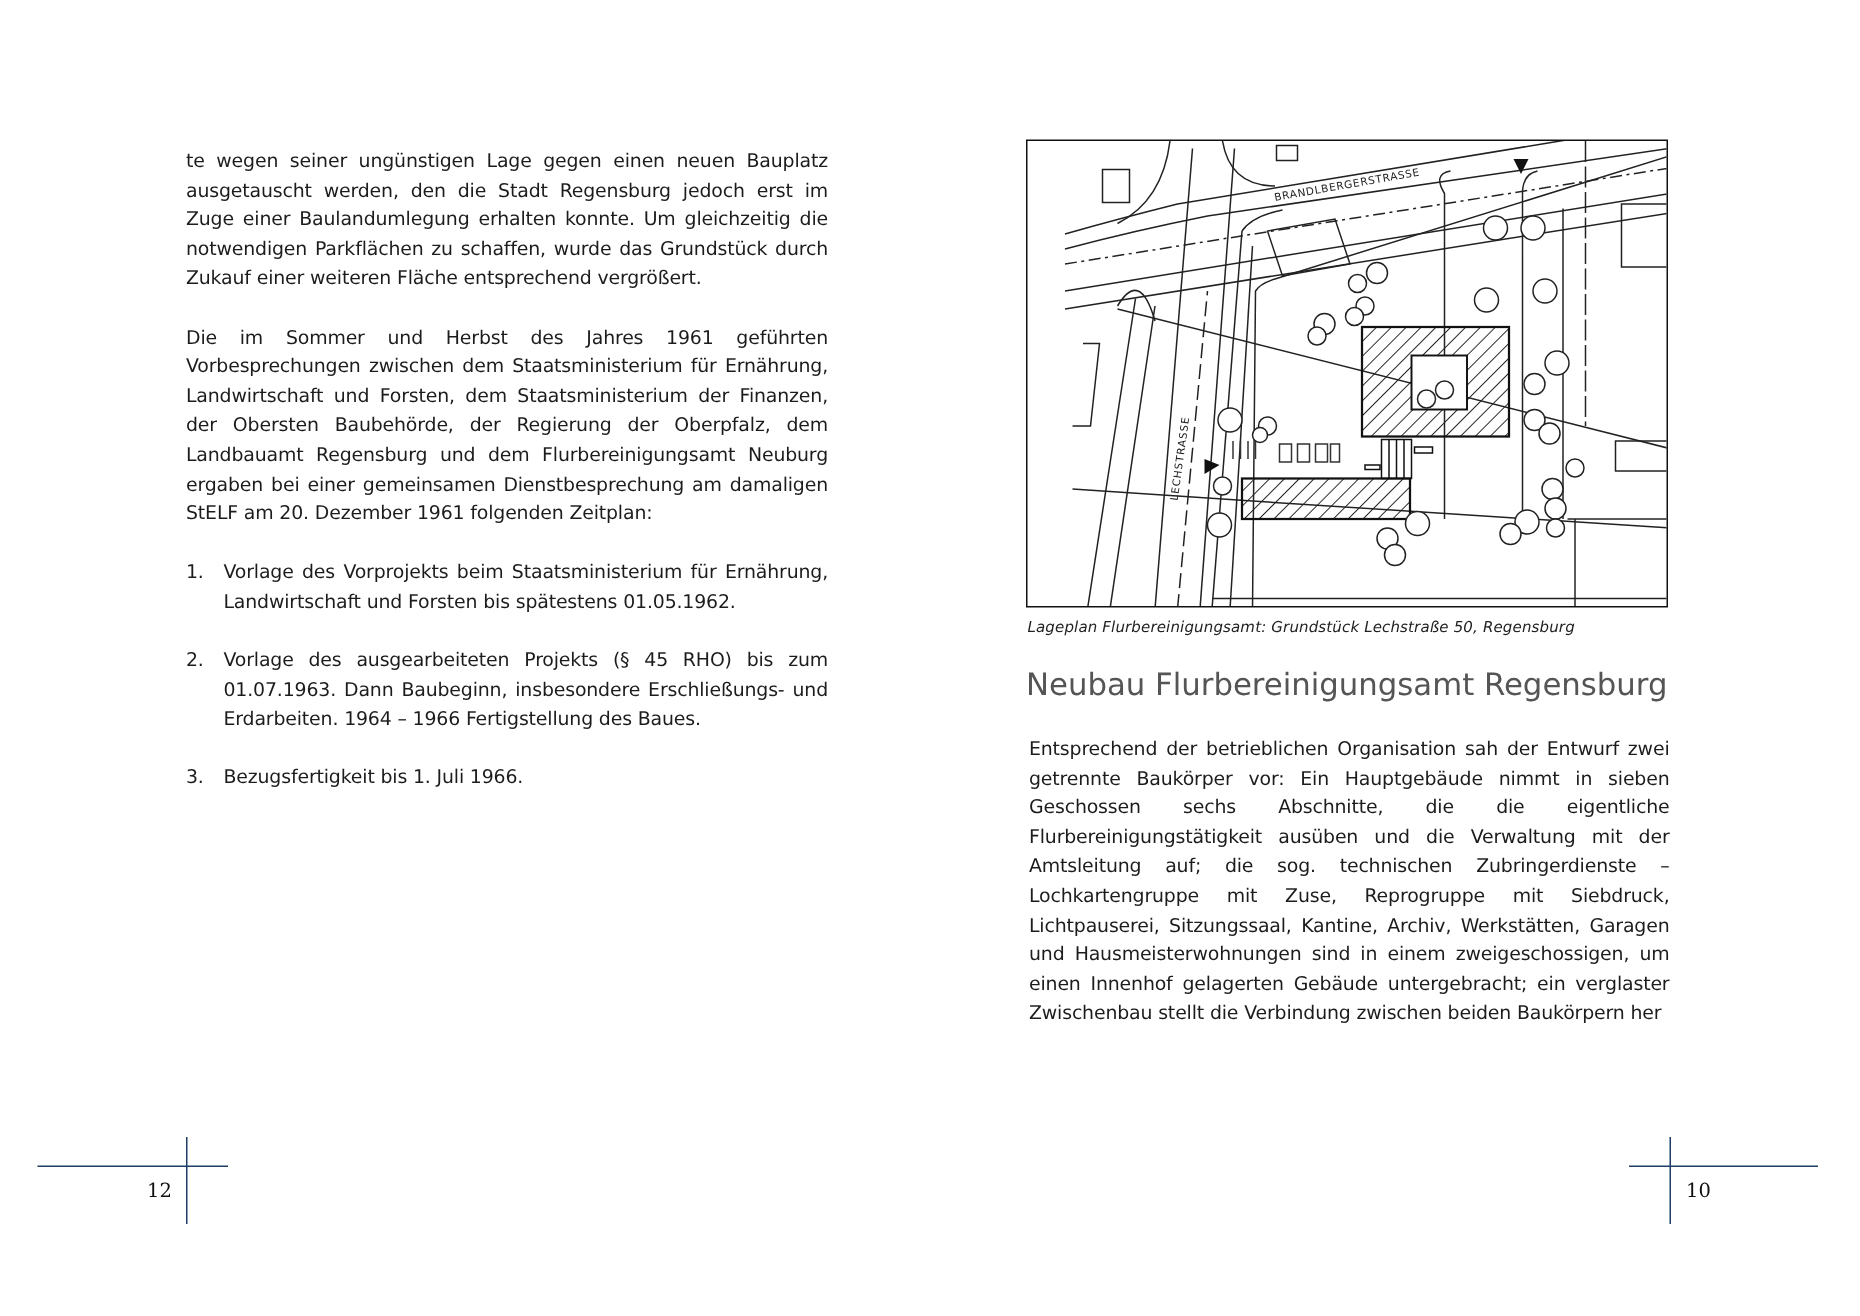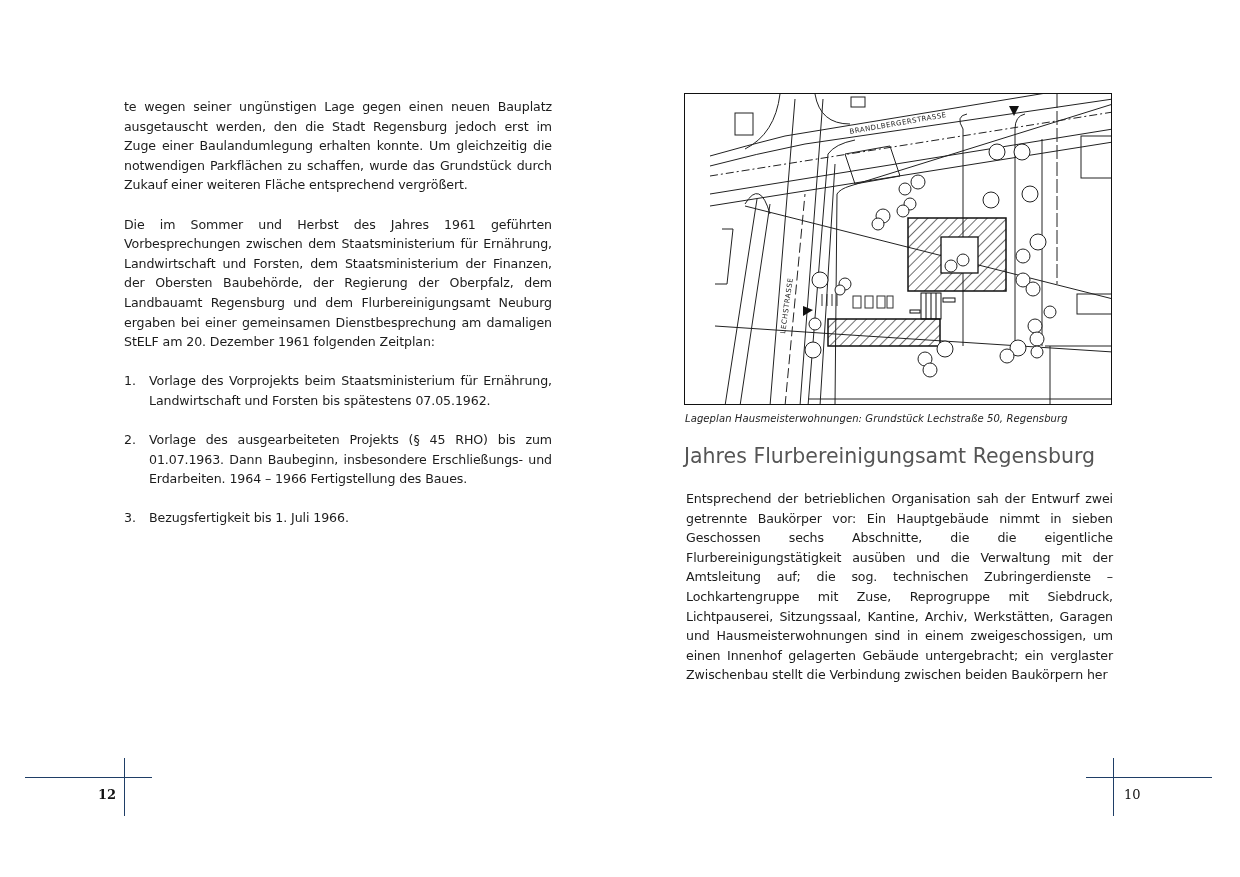--- a/index.html
+++ b/index.html
@@ -37,36 +37,36 @@
 </head>
 <body>
 
 <div class="page page-left">
   <div class="col-left">
     <p>te wegen seiner ungünstigen Lage gegen einen neuen Bauplatz ausgetauscht werden, den die Stadt Regensburg jedoch erst im Zuge einer Baulandumlegung erhalten konnte. Um gleichzeitig die notwendigen Parkflächen zu schaffen, wurde das Grundstück durch Zukauf einer weiteren Fläche entsprechend vergrößert.</p>
     <p>Die im Sommer und Herbst des Jahres 1961 geführten Vorbesprechungen zwischen dem Staatsministerium für Ernährung, Landwirtschaft und Forsten, dem Staatsministerium der Finanzen, der Obersten Baubehörde, der Regierung der Oberpfalz, dem Landbauamt Regensburg und dem Flurbereinigungsamt Neuburg ergaben bei einer gemeinsamen Dienstbesprechung am damaligen StELF am 20. Dezember 1961 folgenden Zeitplan:</p>
     <ol class="list">
       <li>
         <span class="num">1.</span>
-        <span>Vorlage des Vorprojekts beim Staatsministerium für Ernährung, Landwirtschaft und Forsten bis spätestens 07.05.1962.</span>
+        <span>Vorlage des Vorprojekts beim Staatsministerium für Ernährung, Landwirtschaft und Forsten bis spätestens 01.05.1962.</span>
       </li>
       <li>
         <span class="num">2.</span>
         <span>Vorlage des ausgearbeiteten Projekts (§ 45 RHO) bis zum 01.07.1963. Dann Baubeginn, insbesondere Erschließungs- und Erdarbeiten. 1964 – 1966 Fertigstellung des Baues.</span>
       </li>
       <li>
         <span class="num">3.</span>
         <span>Bezugsfertigkeit bis 1. Juli 1966.</span>
       </li>
     </ol>
   </div>
 
   <div class="crop-h" style="left:25px; top:777px; width:127px;"></div>
   <div class="crop-v" style="left:124px; top:758px; height:58px;"></div>
-  <div class="page-num" style="left:98px;font-weight:bold;">12</div>
+  <div class="page-num" style="left:98px;">12</div>
 </div>
 
 <div class="page page-right">
   <div class="figure">
     <svg width="428" height="312" viewBox="0 0 428 312">
       <defs>
         <pattern id="hatch" patternUnits="userSpaceOnUse" width="7" height="7" patternTransform="rotate(45)">
           <line x1="0" y1="0" x2="0" y2="7" stroke="#222" stroke-width="1.3"></line>
         </pattern>
       </defs>
@@ -169,22 +169,22 @@
           <circle cx="128" cy="256" r="8"></circle>
       </g>
 
       <path d="M324 12 L334 12 L329 22 Z" fill="#111"></path>
       <path d="M118 212 L128 216 L118 222 Z" fill="#111"></path>
 
       <text x="165" y="40" font-size="7" font-family="DejaVu Sans, sans-serif" fill="#222" transform="rotate(-10 165 40)" letter-spacing="0.5">BRANDLBERGERSTRASSE</text>
       <text x="100" y="240" font-size="7" font-family="DejaVu Sans, sans-serif" fill="#222" transform="rotate(-82 100 240)" letter-spacing="0.6">LECHSTRASSE</text>
     </svg>
   </div>
-  <div class="caption">Lageplan Hausmeisterwohnungen: Grundstück Lechstraße 50, Regensburg</div>
-  <h2 class="heading">Jahres Flurbereinigungsamt Regensburg</h2>
+  <div class="caption">Lageplan Flurbereinigungsamt: Grundstück Lechstraße 50, Regensburg</div>
+  <h2 class="heading">Neubau Flurbereinigungsamt Regensburg</h2>
   <div class="col-right">
     <p>Entsprechend der betrieblichen Organisation sah der Entwurf zwei getrennte Baukörper vor: Ein Hauptgebäude nimmt in sieben Geschossen sechs Abschnitte, die die eigentliche Flurbereinigungstätigkeit ausüben und die Verwaltung mit der Amtsleitung auf; die sog. technischen Zubringerdienste – Lochkartengruppe mit Zuse, Reprogruppe mit Siebdruck, Lichtpauserei, Sitzungssaal, Kantine, Archiv, Werkstätten, Garagen und Hausmeisterwohnungen sind in einem zweigeschossigen, um einen Innenhof gelagerten Gebäude untergebracht; ein verglaster Zwischenbau stellt die Verbindung zwischen beiden Baukörpern her</p>
   </div>
 
   <div class="crop-h" style="left:466px; top:777px; width:126px;"></div>
   <div class="crop-v" style="left:493px; top:758px; height:58px;"></div>
   <div class="page-num" style="left:504px;">10</div>
 </div>
 
 </body></html>

